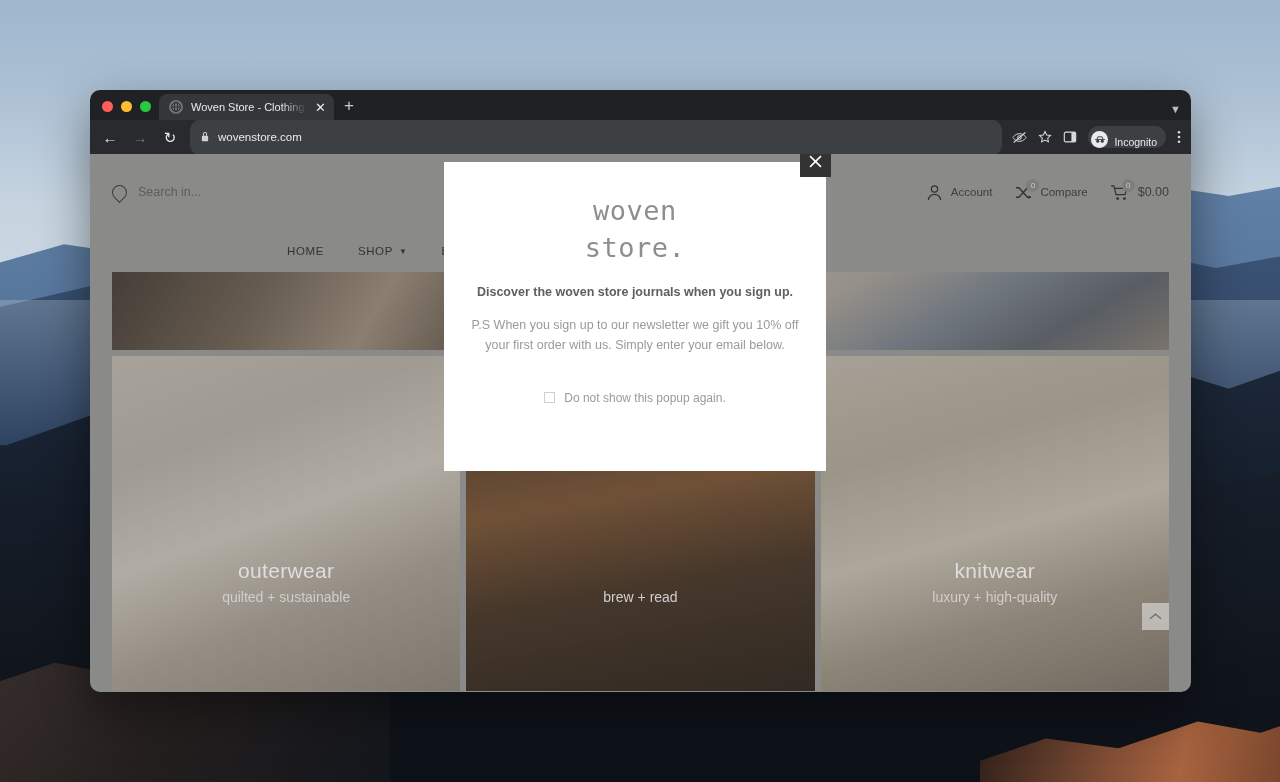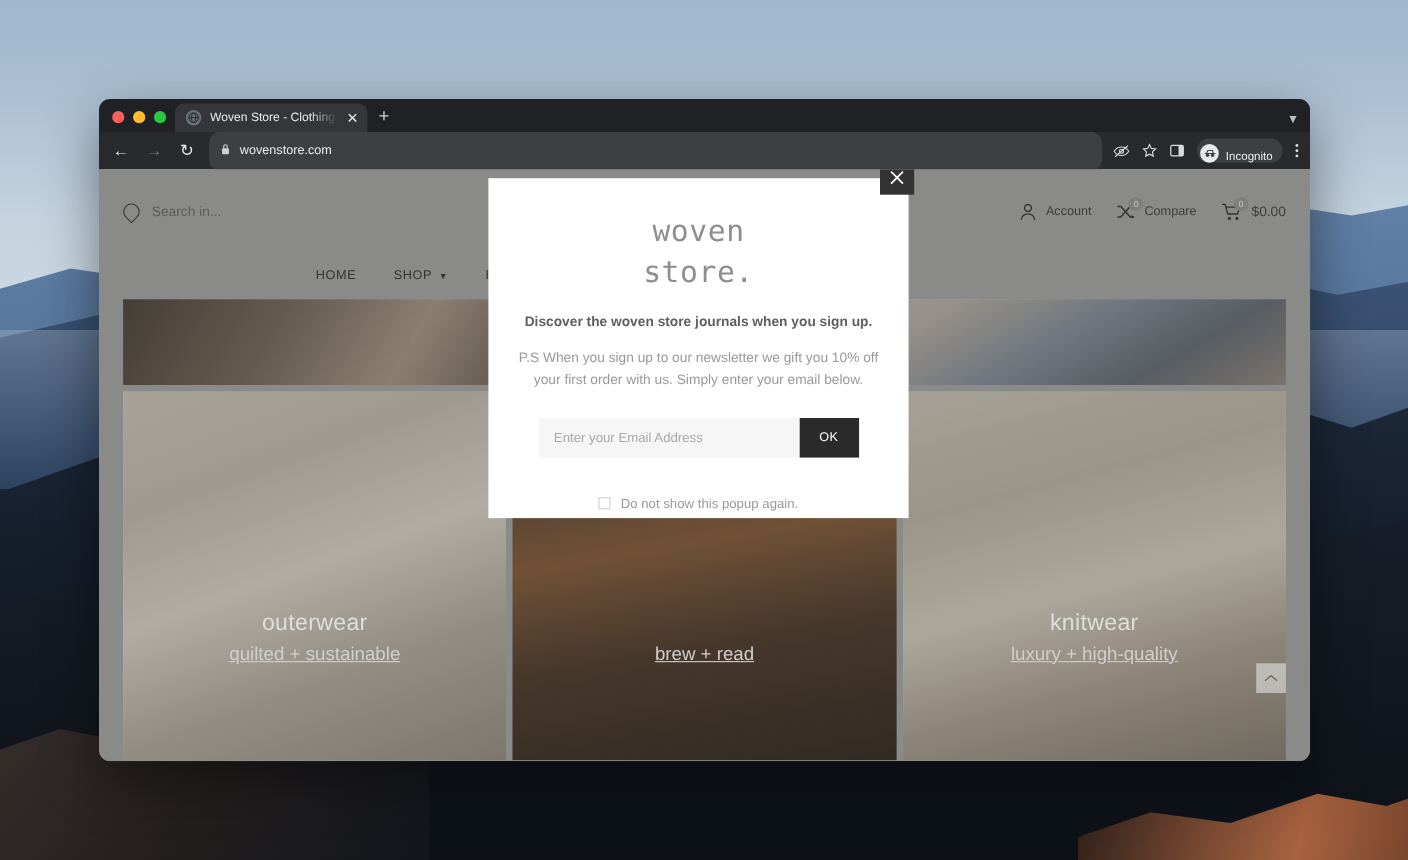--- a/index.html
+++ b/index.html
@@ -156,21 +156,21 @@
   
   .grid { position:relative; padding:0 22px; display:flex; flex-direction:column; gap:6px; }
   .row { display:flex; gap:6px; }
   .card { position:relative; overflow:hidden; flex:1 1 0; }
   .card .cap {
     position:absolute; left:0; right:0; bottom:0; top:0;
     display:flex; flex-direction:column; align-items:center; justify-content:center;
     text-align:center; gap:6px;
   }
   .cap .t { font-size:21px; color:#dedede; letter-spacing:.3px; }
-  .cap .s { font-size:17px; color:#cfcfcf;text-decoration:underline; }
+  .cap .s { font-size:14px; color:#cfcfcf; }
   .row1 .card { height:78px; }
   .row2 .card { height:335px; }
   .card .cap.bottomish { justify-content:flex-end; padding-bottom:86px; }
 
   .img-coats { background:linear-gradient(120deg,#3a3128 0%,#6d5e4e 28%,#a39380 50%,#5d4f40 72%,#322a22 100%); }
   .img-jeans { background:linear-gradient(150deg,#c9c4bb 0%,#b4aea4 35%,#7b8694 58%,#58606c 78%,#8a8277 100%); }
   .img-outerwear { background:linear-gradient(160deg,#cfcabf 0%,#c2bdb2 25%,#ded8cc 48%,#b3aa9c 70%,#8f877a 100%); }
   .img-brew { background:linear-gradient(170deg,#2c1d12 0%,#56381f 22%,#7b4e28 42%,#3c2715 66%,#1c120a 100%); }
   .img-knitwear { background:linear-gradient(165deg,#cdc6b8 0%,#bdb4a3 28%,#d8d0c0 52%,#a79c8a 74%,#7e7467 100%); }
   .scrim { position:absolute; inset:0; background:rgba(90,88,84,.34); }
@@ -445,24 +445,20 @@
 
       <div class="modal">
         <div class="modal-logo">
           <div>woven</div>
           <div>store.</div>
         </div>
 
         <div class="modal-head">Discover the woven store journals when you sign up.</div>
         <div class="modal-sub">P.S When you sign up to our newsletter we gift you 10% off your first order with us. Simply enter your email below.</div>
 
-        <div class="form">
-          <input type="text" placeholder="Enter your Email Address" style="">
-          <button>OK</button>
-        </div>
 
         <div class="optout">
           <span class="cb"></span>
           <span class="lbl">Do not show this popup again.</span>
         </div>
       </div>
     </div>
 
   </div>
 </div>

